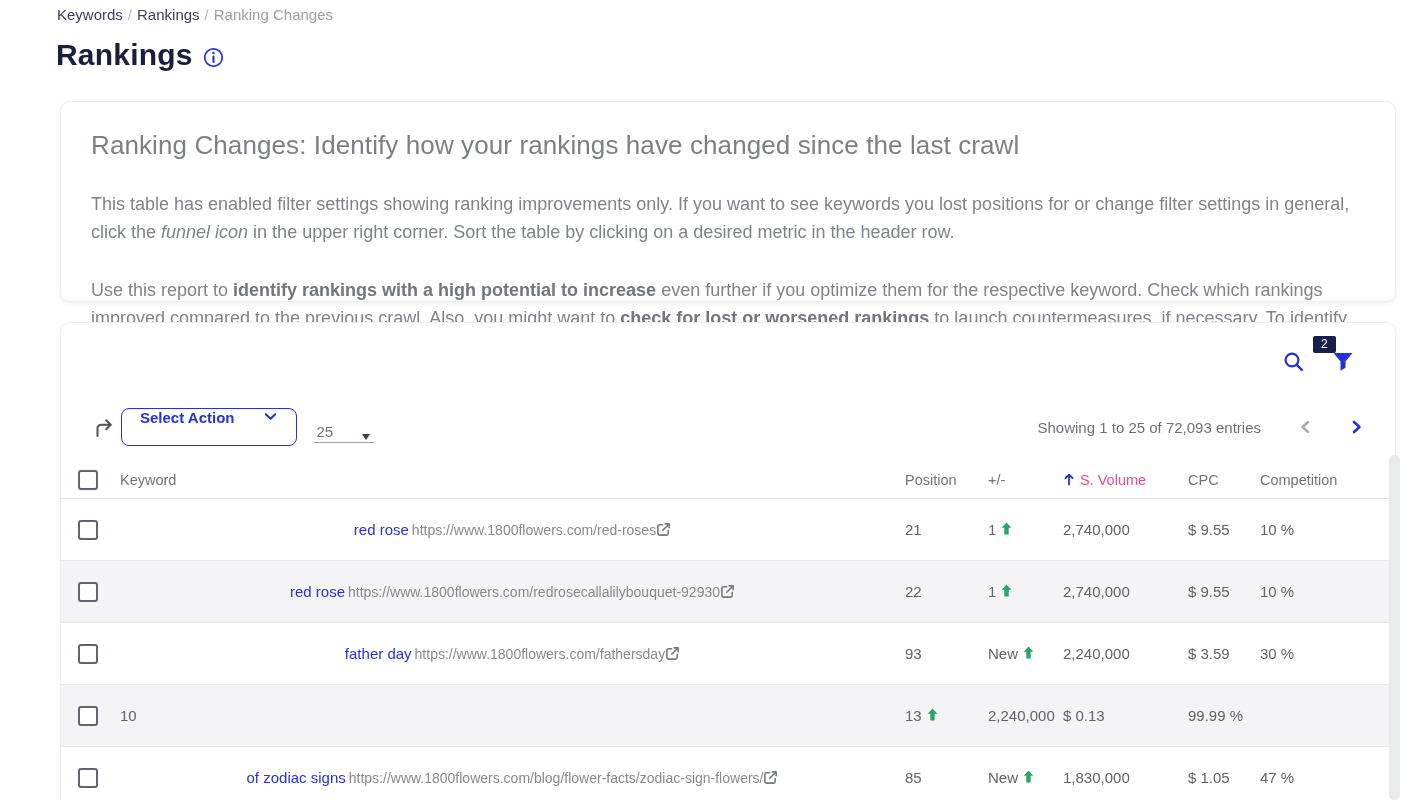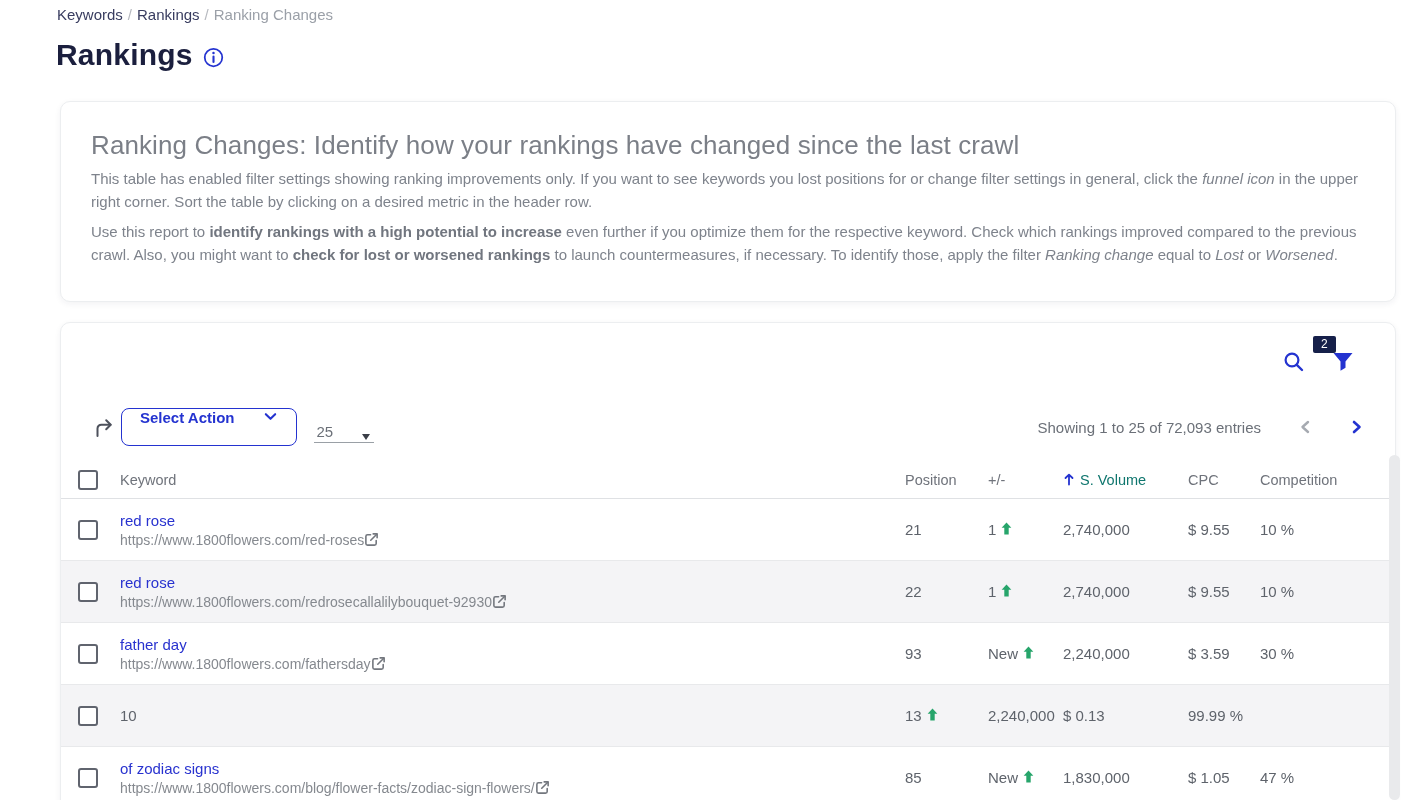--- a/index.html
+++ b/index.html
@@ -18,21 +18,21 @@
   .page-title { font-size:30px; font-weight:600; color:#1b1f3e; letter-spacing:0.2px; }
   .info-icon { display:inline-flex; margin-top:4px; }
 
   
   .card { position:absolute; left:60px; width:1336px; background:#fff;
     border:1px solid #eceef0; border-radius:10px; box-shadow:0 2px 6px rgba(30,34,64,0.06); }
   .card-intro { top:101px; height:201px; padding:24px 30px; }
   .card-table { top:322px; height:500px; }
 
   .intro-heading { font-size:26px; font-weight:400; color:#7b7f87; margin-top:4px; letter-spacing:0.1px; }
-  .intro-p { font-size:15px; color:#7e838c; line-height:1.55; margin-top:6px; max-width:1280px; }
+  .intro-p { font-size:18px; color:#7e838c; line-height:1.55; margin-top:30px; max-width:1280px; }
   .intro-p b { font-weight:700; color:#71767f; }
   .intro-p i { color:#7e838c; }
 
   
   .top-icons { position:absolute; top:27px; right:40px; display:flex; align-items:center; gap:26px; }
   .icon-btn { cursor:pointer; display:inline-flex; }
   .funnel-wrap { position:relative; display:inline-flex; }
   .filter-badge { position:absolute; top:-14px; left:-18px; background:#16204a; color:#fff;
     font-size:12px; line-height:17px; padding:0 8px; border-radius:2px; }
 
@@ -50,26 +50,26 @@
     border-top:6px solid #3a3e47; }
   .toolbar-spacer { flex:1; }
   .showing-text { color:#6b7078; font-size:15px; }
   .pg-prev { margin-left:36px; display:inline-flex; cursor:default; }
   .pg-next { margin-left:32px; display:inline-flex; cursor:pointer; }
 
   
   .tbl { position:absolute; top:138px; left:0; right:0; }
   .grid-row { display:grid; grid-template-columns:59px 1fr 83px 75px 125px 72px 135px; align-items:center; }
   .thead { height:38px; border-bottom:1px solid #dfe1e4; color:#6f737b; font-size:14.5px; }
-  .th-volume { color:#0f766e; display:flex; align-items:center; gap:5px; cursor:pointer; }
+  .th-volume { color:#ec4899; display:flex; align-items:center; gap:5px; cursor:pointer; }
   .trow { height:62px; border-bottom:1px solid #e8e9eb; }
   .trow.striped { background:#f4f4f6; }
   .cb-cell { padding-left:17px; }
   .checkbox { width:20px; height:20px; border:2px solid #60646e; border-radius:3px; background:#fff; cursor:pointer; }
-  .kw-cell { display:flex; flex-direction:column; justify-content:center; gap:3px; }
+  .kw-cell { display:flex; justify-content:center; gap:3px; }
   .kw-link { color:#2832cf; font-size:15px; font-weight:500; text-decoration:none; cursor:pointer; width:max-content; }
   .url-line { display:flex; align-items:center; gap:0; }
   .url { color:#85898f; font-size:14px; }
   .ext-icon { display:inline-flex; cursor:pointer; }
   .val { color:#5e636b; font-size:15px; }
   .change-cell { display:flex; align-items:center; gap:5px; }
   .up-arrow { display:inline-flex; margin-top:-2px; }
 
   
   .scrollbar-thumb { position:absolute; left:1389px; top:455px; width:11px; height:345px;

